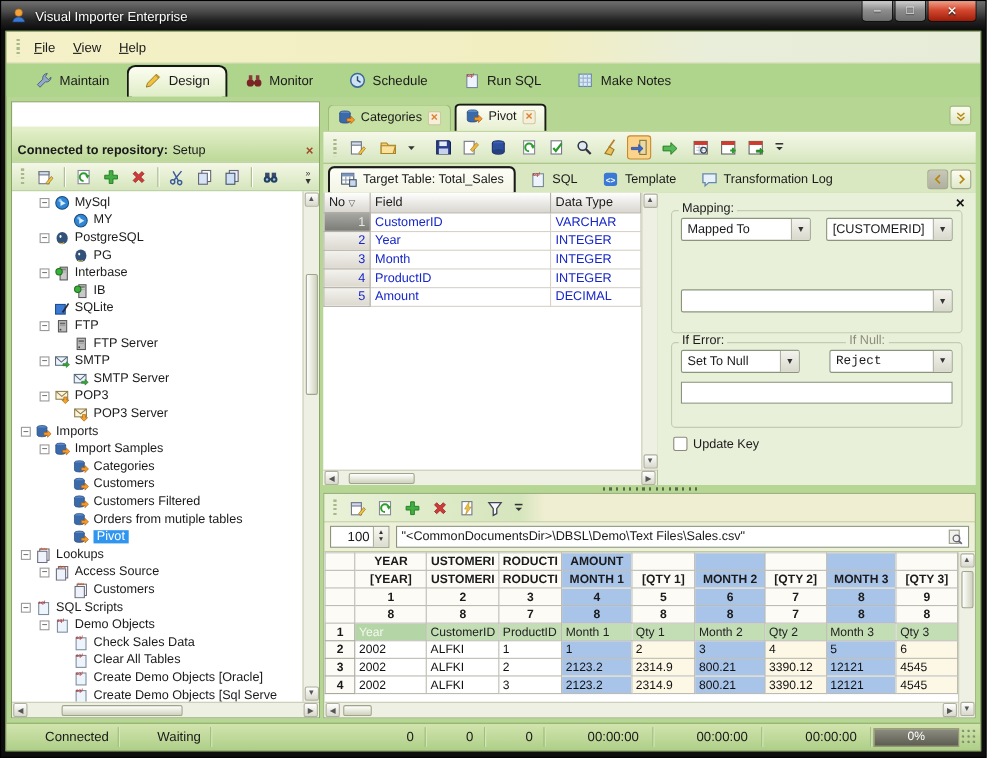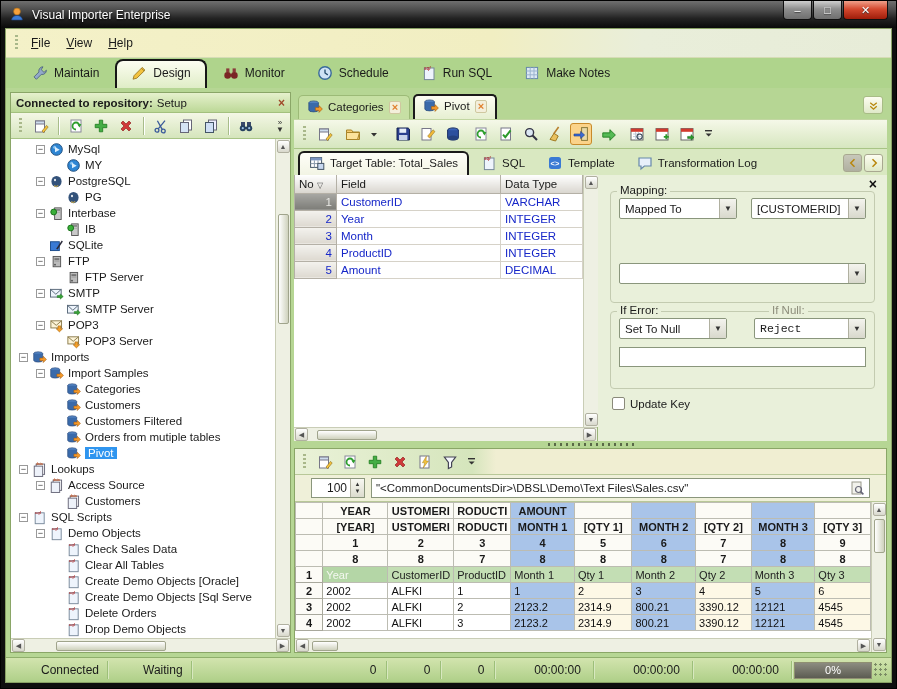--- a/index.html
+++ b/index.html
@@ -33,22 +33,22 @@
   .maintabs{height:30px;background:#afd48c;display:flex;align-items:flex-end;padding-left:10px;}
   .mtab{display:flex;align-items:center;gap:6px;padding:5px 16px 7px;white-space:nowrap;}
   .mtab.active{background:linear-gradient(#fcfdf1,#dfedc6);border:2px solid #161616;border-bottom:none;
     border-radius:8px 8px 0 0;padding:4px 14px 7px;}
   .ic{display:inline-flex;width:16px;height:16px;flex:0 0 auto;}
   .ic svg{width:16px;height:16px;}
   
   .body{flex:1;display:flex;gap:3px;padding:4px;min-height:0;}
   
   .leftpanel{width:281px;display:flex;flex-direction:column;border:1px solid #8aa667;background:#fff;min-height:0;}
-  .lheader{height:20px;background:linear-gradient(#e6f1cd,#bcd897);display:flex;align-items:center;
-    padding:0 5px;font-size:11.5px;border-bottom:1px solid #a3c07e;}
+  .lheader{height:20px;background:linear-gradient(#e6f1cd,#bcd897);display:flex;
+    padding:16px 5px;font-size:11.5px;border-bottom:1px solid #a3c07e;margin-top:22px;}
   .lheader b{margin-right:4px;}
   .lheader .hclose{margin-left:auto;color:#a04a2a;font-weight:bold;font-size:12px;line-height:1;}
   .toolbar{height:26px;display:flex;align-items:center;gap:3px;padding:0 3px;
     background:linear-gradient(#f4f7e6,#d5e5bc);border-bottom:1px solid #a8c485;}
   .toolbar .sep{width:1px;height:18px;background:#a8bc8a;margin:0 3px;box-shadow:1px 0 0 #fff;}
   .tbtn{width:22px;height:22px;display:flex;align-items:center;justify-content:center;border-radius:3px;}
   .tbtn.active{background:#fbd38a;border:1px solid #c88a2a;}
   .tb-right{margin-left:auto;display:flex;flex-direction:column;align-items:center;width:14px;}
   .tb-right span{font-size:8px;line-height:7px;color:#333;}
   .treewrap{flex:1;display:flex;min-height:0;}
@@ -112,21 +112,21 @@
   .ckrow{display:flex;align-items:center;gap:5px;margin:4px 0 10px 2px;}
   .ckbox{width:13px;height:13px;background:#fff;border:1px solid #8a8a7a;border-radius:2px;}
   .notesbox{height:84px;background:#fff;border:1px solid #9aa68a;}
   
   .splitter{height:7px;display:flex;align-items:center;justify-content:center;background:#b6d694;}
   .splitter .dots{width:86px;height:3px;background:repeating-linear-gradient(90deg,#5a6a48 0 2px,transparent 2px 6px);}
   
   .bottom{flex:1;display:flex;flex-direction:column;border:1px solid #8aa667;background:#e9f0da;min-height:0;}
   .gtoolbar{height:26px;display:flex;align-items:center;gap:3px;padding:0 3px;
     background:linear-gradient(90deg,#eaf2d8,#d5e5bc 30%,#f0eed2 34%,#f0eed2);border-bottom:1px solid #b8c898;}
-  .pathrow{height:27px;display:flex;align-items:center;gap:6px;padding:0 16px;background:#eff0d9;border-bottom:1px solid #b8c898;}
+  .pathrow{height:27px;display:flex;align-items:center;gap:6px;padding:0 5px;background:#eff0d9;border-bottom:1px solid #b8c898;}
   .spinner{width:54px;height:20px;background:#fff;border:1px solid #8a967c;display:flex;align-items:center;}
   .spinner .val{flex:1;text-align:right;padding-right:3px;}
   .spinArr{width:14px;height:100%;display:flex;flex-direction:column;align-items:center;justify-content:center;
     border-left:1px solid #b0b0a0;background:linear-gradient(#f8f8f2,#dcdccE);font-size:6px;color:#333;line-height:7px;}
   .pathinput{flex:1;height:20px;background:#fff;border:1px solid #8a967c;display:flex;align-items:center;
     padding:0 4px;font-size:11.5px;white-space:nowrap;overflow:hidden;}
   .pathinput .ic{margin-left:auto;}
   
   .gridwrap{flex:1;display:flex;min-height:0;background:#fff;}
   .gridleft{flex:1;display:flex;flex-direction:column;min-width:0;}

